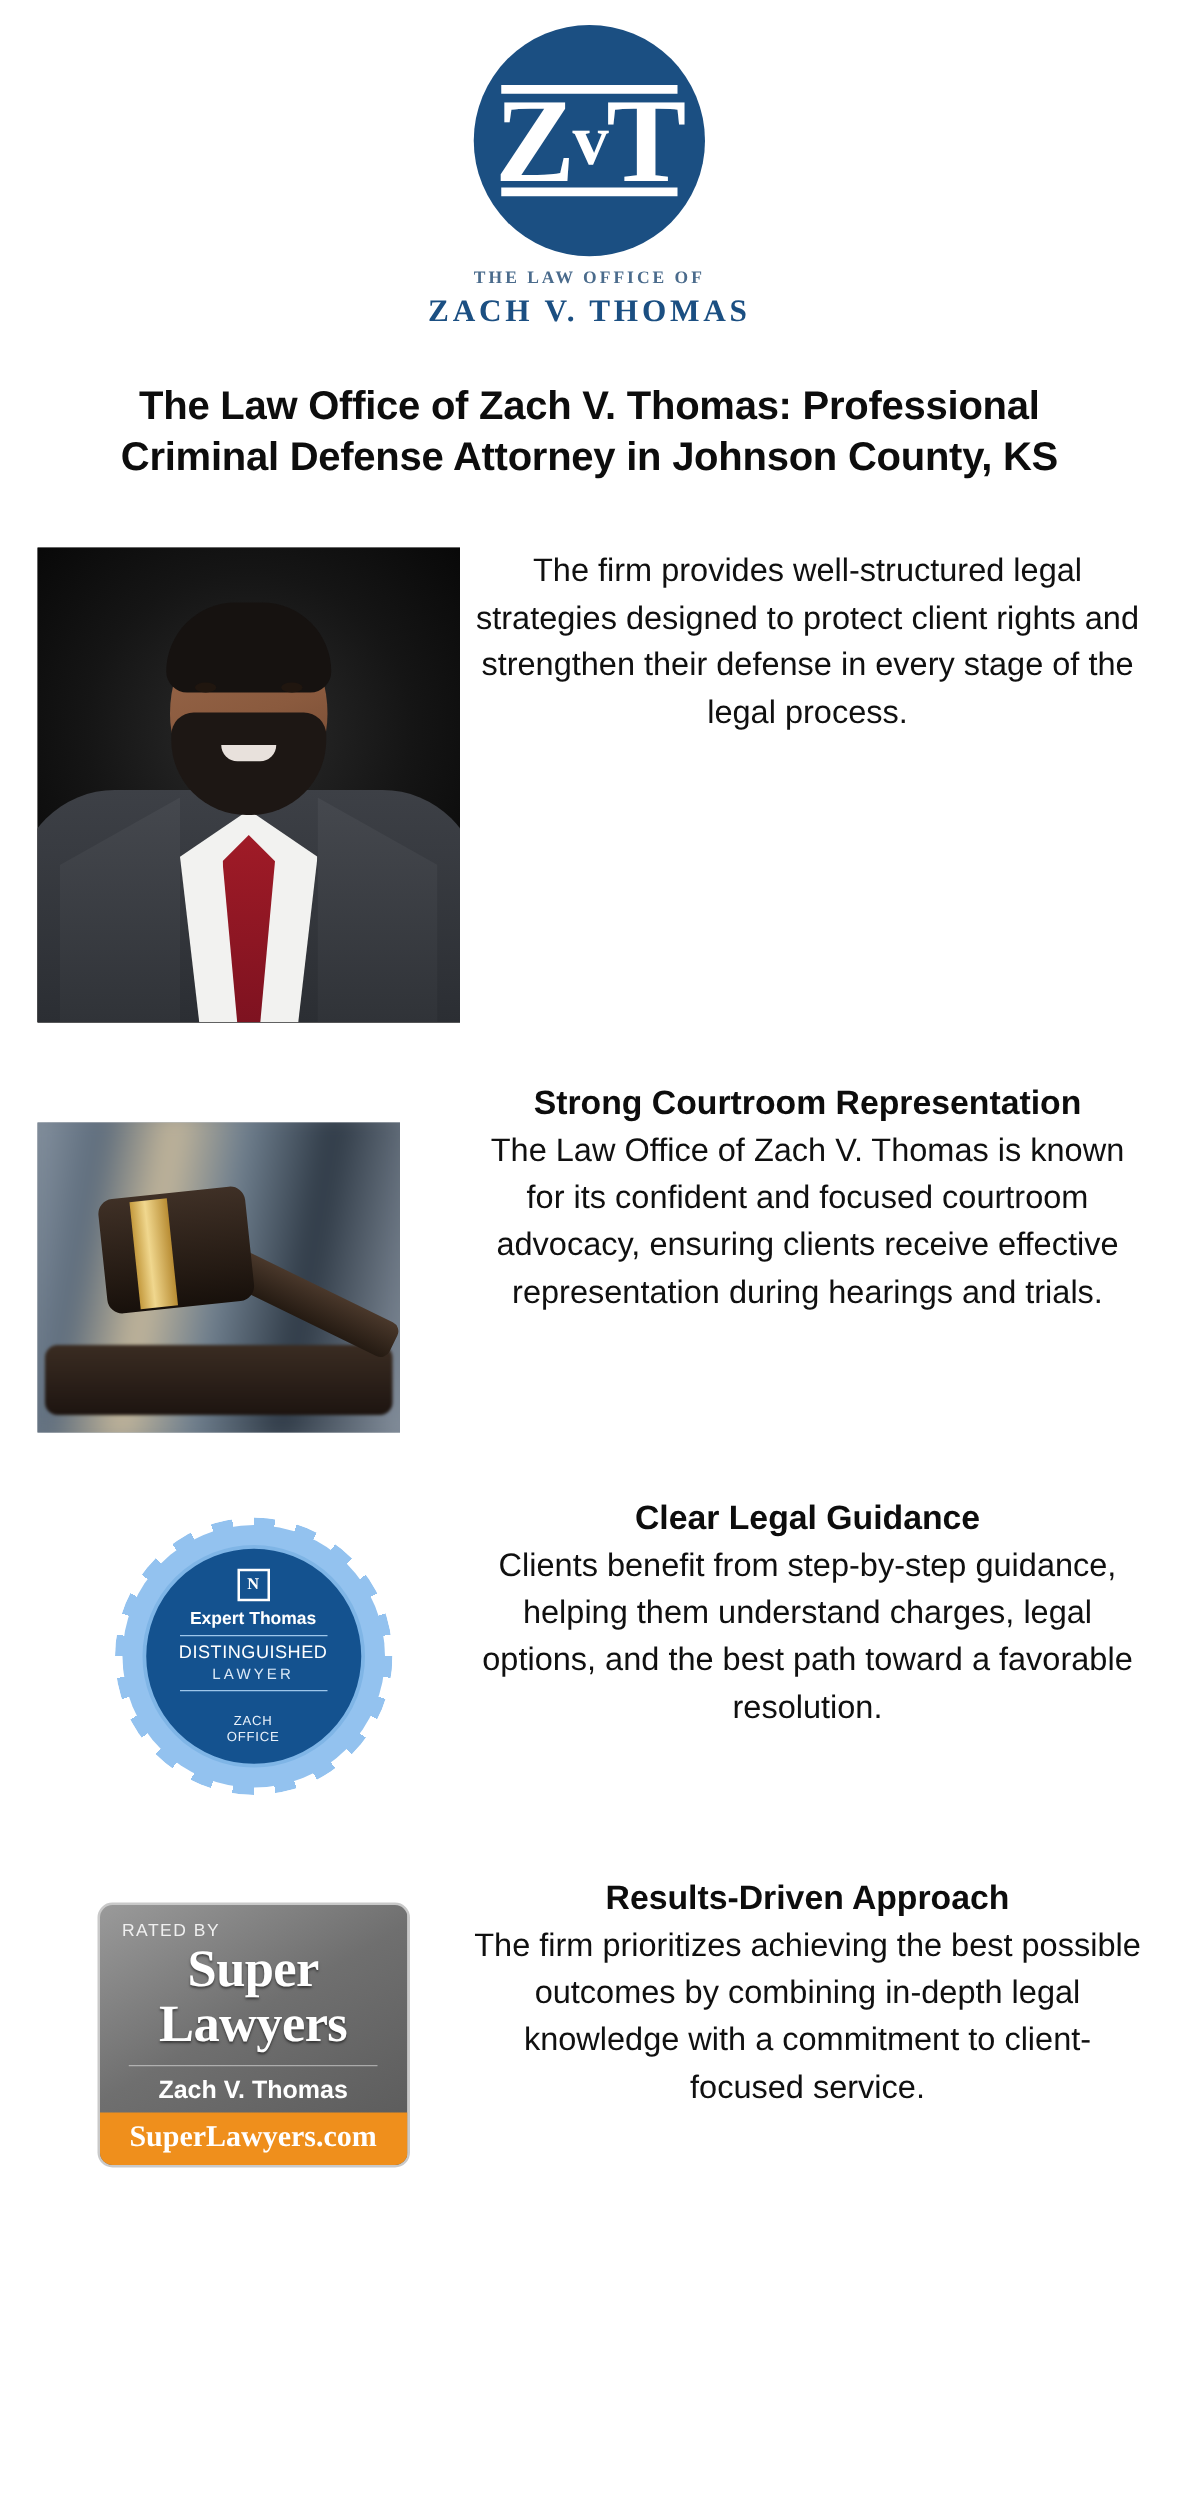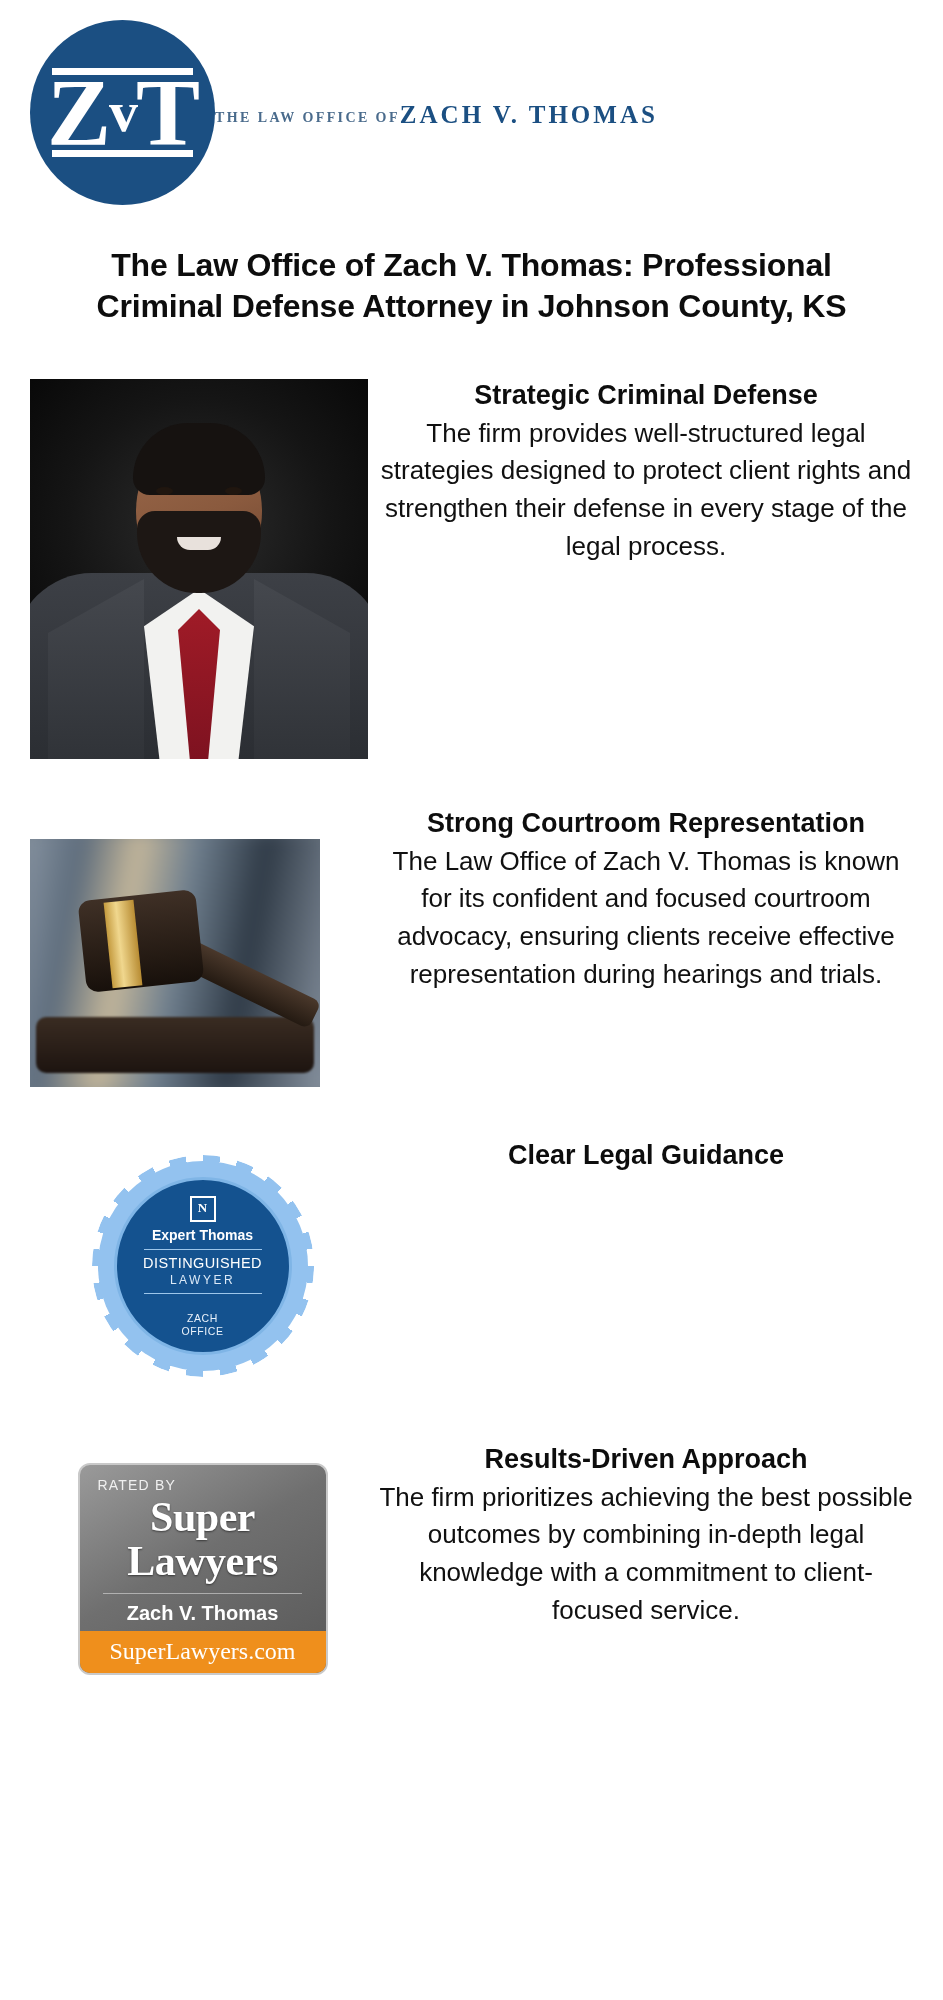--- a/index.html
+++ b/index.html
@@ -19,21 +19,21 @@
     height: 2000px;
     position: relative;
     box-sizing: border-box;
     padding: 0 30px;
   }
 
   
   .logo-block {
     padding-top: 20px;
     display: flex;
-    flex-direction: row;
+    flex-direction: column;
     align-items: center;
   }
   .logo-mark {
     width: 185px;
     height: 185px;
     border-radius: 50%;
     background: #1b4f82;
     position: relative;
     display: flex;
     align-items: center;
@@ -411,21 +411,21 @@
   .plaque .footer {
     position: absolute;
     left: 0; right: 0; bottom: 0;
     height: 42px;
     background: #ef8f1c;
     display: flex;
     align-items: center;
     justify-content: center;
     font-family: "Liberation Serif", serif;
     font-size: 24px;
-    font-weight: normal;
+    font-weight: bold;
     color: #ffffff;
   }
 </style>
 </head>
 <body>
 
 <div class="page">
 
   <div class="logo-block">
     <div class="logo-mark">
@@ -450,21 +450,20 @@
         <div class="lapel-r"></div>
         <div class="head"></div>
         <div class="hair"></div>
         <div class="eye l"></div>
         <div class="eye r"></div>
         <div class="beard"></div>
         <div class="mouth"></div>
       </div>
     </div>
     <div class="sec-text">
-      <div class="sec-title">Strategic Criminal Defense</div>
       <div class="sec-body">The firm provides well-structured legal strategies designed to protect client rights and strengthen their defense in every stage of the legal process.</div>
     </div>
   </div>
 
   <div class="section s2">
     <div class="sec-media">
       <div class="gavel">
         <div class="bgblur"></div>
         <div class="sound-block"></div>
         <div class="handle"></div>
@@ -489,20 +488,21 @@
           <div class="badge-dist">DISTINGUISHED</div>
           <div class="badge-lawyer">LAWYER</div>
           <div class="badge-rule"></div>
           <div class="badge-name">ZACH</div>
           <div class="badge-name" style="margin-top:0">OFFICE</div>
         </div>
       </div>
     </div>
     <div class="sec-text">
       <div class="sec-title">Clear Legal Guidance</div>
+      <div class="sec-body">Clients benefit from step-by-step guidance, helping them understand charges, legal options, and the best path toward a favorable resolution.</div>
     </div>
   </div>
 
   <div class="section s4">
     <div class="sec-media">
       <div class="plaque">
         <div class="rated">RATED BY</div>
         <div class="sl">Super Lawyers</div>
         <div class="divider"></div>
         <div class="pname">Zach V. Thomas</div>

